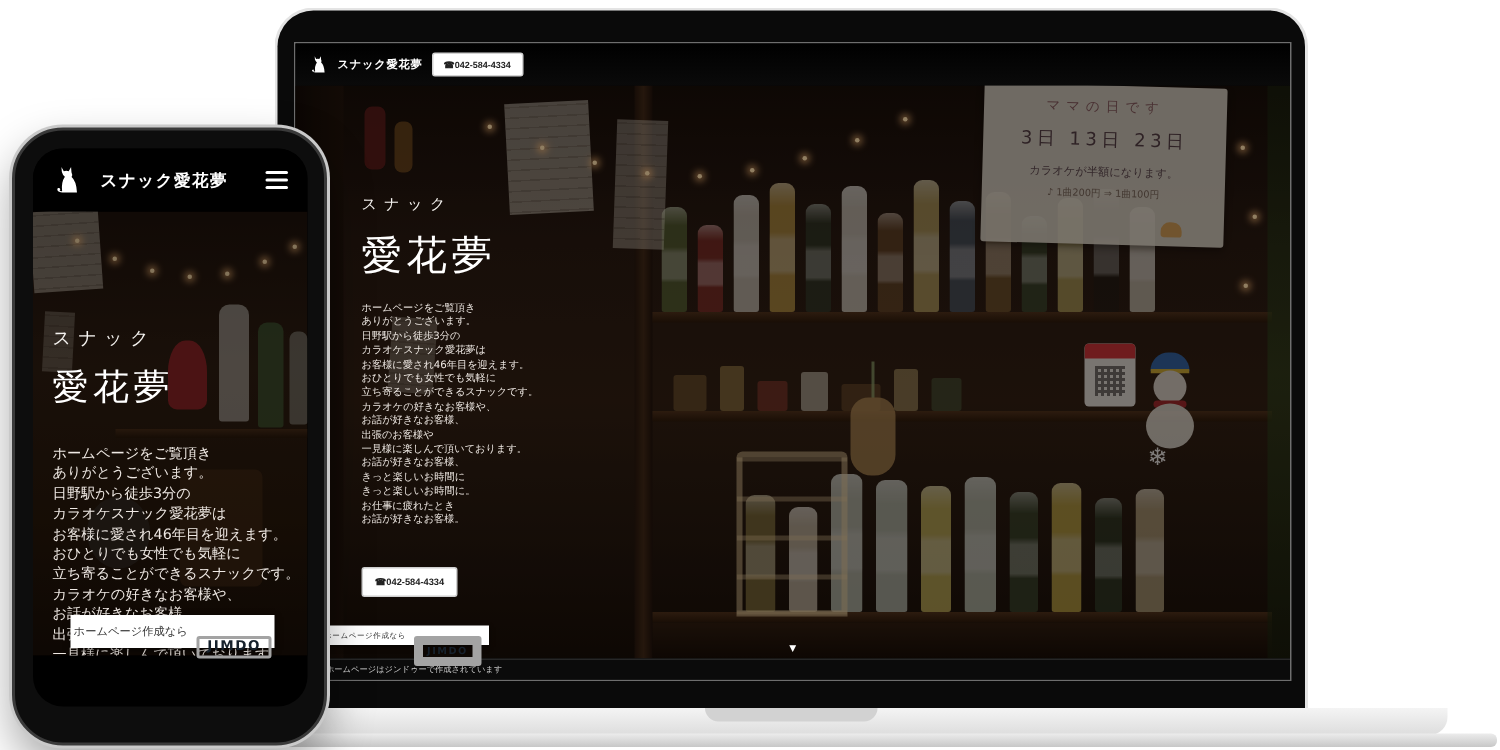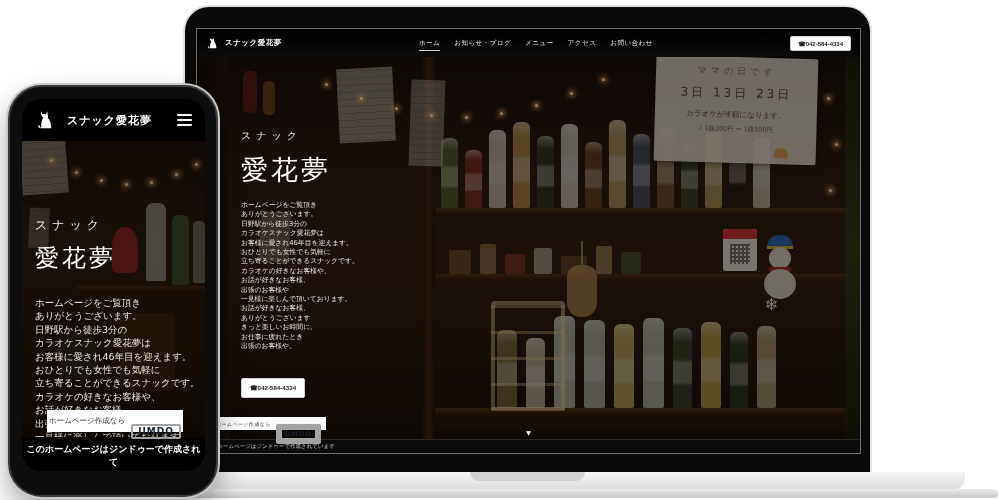--- a/index.html
+++ b/index.html
@@ -158,27 +158,20 @@
     <div class="laptop-screen">
       <div class="site">
 
         <div class="site-header">
           <div class="logo-wrap">
             <svg viewBox="0 0 24 24">
               <path fill="#ffffff" d="M6.5 2.5 L8.2 5.6 Q10 5 11.8 5.6 L13.5 2.5 L13.8 6.4 Q14.8 8.2 13.9 9.8 Q17.3 12.6 17.8 21 L7.2 21 Q4.4 21 3.6 19.5 Q3.1 18.3 4.2 17.9 Q5.3 17.6 5.6 18.7 Q5.8 19.5 5 19.8 Q5.7 20.2 7 20.1 Q6.2 13.6 9 9.6 Q7.3 8.2 6.8 6.2 Z"></path>
             </svg>
             <span class="site-title">スナック愛花夢</span>
           </div>
-          <div class="site-nav">
-            <span class="nav-item active">ホーム</span>
-            <span class="nav-item">お知らせ・ブログ</span>
-            <span class="nav-item">メニュー</span>
-            <span class="nav-item">アクセス</span>
-            <span class="nav-item">お問い合わせ</span>
-          </div>
           <button class="phone-btn">☎042-584-4334</button>
         </div>
 
         <div class="hero">
           <div class="photo">
             <div class="left-cab"></div>
             <div class="shelf-post"></div>
             <div class="shelf" style="top:151px"></div>
             <div class="shelf" style="top:217px"></div>
             <div class="shelf" style="top:351px"></div>
@@ -276,24 +269,24 @@
               <span>日野駅から徒歩3分の</span>
               <span>カラオケスナック愛花夢は</span>
               <span>お客様に愛され46年目を迎えます。</span>
               <span>おひとりでも女性でも気軽に</span>
               <span>立ち寄ることができるスナックです。</span>
               <span>カラオケの好きなお客様や、</span>
               <span>お話が好きなお客様、</span>
               <span>出張のお客様や</span>
               <span>一見様に楽しんで頂いております。</span>
               <span>お話が好きなお客様、</span>
-              <span>ありがとうございます</span>
+              <span>きっと楽しいお時間に</span>
               <span>きっと楽しいお時間に。</span>
               <span>お仕事に疲れたとき</span>
-              <span>出張のお客様や。</span>
+              <span>お話が好きなお客様。</span>
             </div>
             <button class="hero-phone-btn">☎042-584-4334</button>
           </div>
 
           <div class="scroll-arrow">▼</div>
         </div>
 
         <div class="jimdo-badge">
           <span class="jt">ホームページ作成なら</span>
           <span class="jimdo-logo">JIMDO</span>
@@ -366,20 +359,17 @@
             <span>一見様に楽しんで頂いております。</span>
           </div>
         </div>
       </div>
 
       <div class="m-jimdo">
         <span class="jt">ホームページ作成なら</span>
         <span class="jimdo-logo">JIMDO</span>
       </div>
 
-      <div class="m-footer">
-        <span>このホームページはジンドゥーで作成されて</span>
-      </div>
 
     </div>
   </div>
 
 </div>
 
 </body></html>

